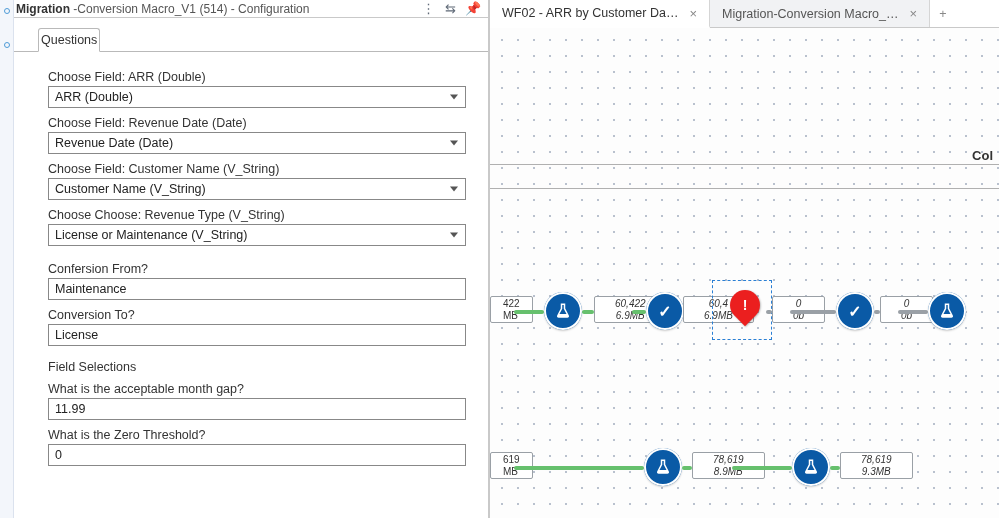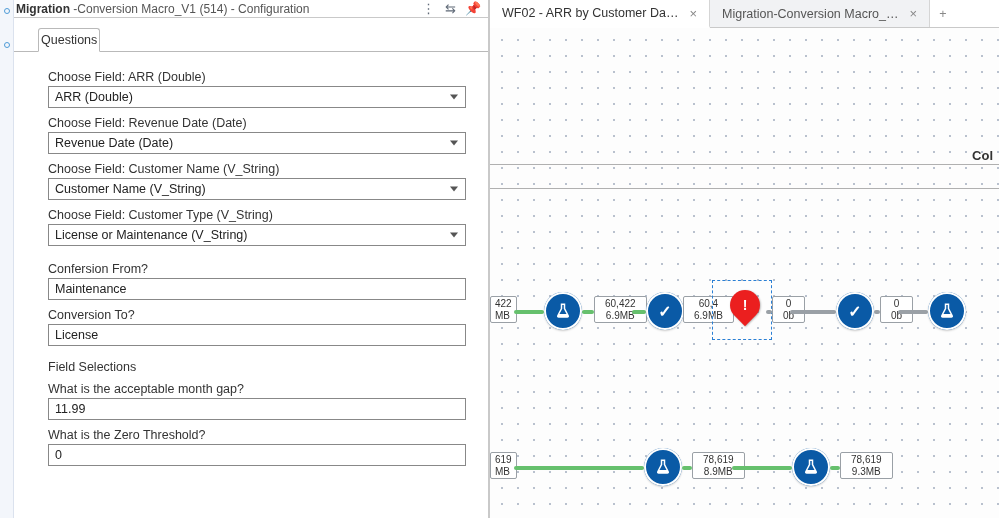--- a/index.html
+++ b/index.html
@@ -43,30 +43,30 @@
             background-image:radial-gradient(#b9c1ce 1px, transparent 1px);
             background-size:16px 16px; background-position:4px 4px; }
   .crop-title { position:absolute; right:6px; top:120px; font-size:13px; color:#333; font-weight:600; }
   .hline { position:absolute; left:0; right:0; height:1px; background:#b0b0b0; }
 
   
   .tool { position:absolute; width:38px; height:38px; border-radius:50%; background:#0a5aa6; display:flex; align-items:center; justify-content:center; color:#fff; box-shadow:inset 0 0 0 2px #fff, 0 1px 2px rgba(0,0,0,.2); }
   .tool.check::before { content:"✓"; font-weight:700; font-size:16px; }
   .tool.beaker svg { width:18px; height:18px; fill:#fff; }
 
-  .conn-box { position:absolute; background:#fff; border:1px solid #9aa0a6; border-radius:2px; font-size:10px; line-height:1.15; text-align:center; padding:1px 10px; color:#333; white-space:nowrap; }
+  .conn-box { position:absolute; background:#fff; border:1px solid #9aa0a6; border-radius:2px; font-size:10px; line-height:1.15; text-align:center; padding:1px 20px; color:#333; white-space:nowrap;font-style:italic; }
   .pipe { position:absolute; height:4px; background:#9aa0a6; border-radius:2px; }
   .pipe.a { background:#66c06d; }
   .pipe.b { background:#9aa0a6; }
 
   .sel-box { position:absolute; border:1px dashed #2a7fd4; pointer-events:none; }
   .err { position:absolute; width:30px; height:30px; background:#eb1f1f; border-radius:50% 50% 50% 0; transform:rotate(-45deg); box-shadow:0 1px 2px rgba(0,0,0,.3); }
   .err::after { content:"!"; position:absolute; inset:0; display:flex; align-items:center; justify-content:center; transform:rotate(45deg); color:#fff; font-weight:700; font-size:14px; }
 
-  .edge-box { position:absolute; left:0; background:#fff; border:1px solid #9aa0a6; border-radius:2px; font-size:10px; line-height:1.15; padding:1px 4px; color:#333; }
+  .edge-box { position:absolute; left:0; background:#fff; border:1px solid #9aa0a6; border-radius:2px; font-size:10px; line-height:1.15; padding:1px 12px; color:#333; }
 </style>
 </head>
 <body>
 
 <div class="root">
 
   <div class="left-panel" style="display:flex;flex-direction:row;">
     <div class="gutter">
       <div class="dot"></div>
       <div class="dot"></div>
@@ -91,21 +91,21 @@
       <div class="form">
         <div class="fld-label">Choose Field: ARR (Double)</div>
         <div class="select-wrap"><select class="select"><option>ARR (Double)</option></select></div>
 
         <div class="fld-label">Choose Field: Revenue Date (Date)</div>
         <div class="select-wrap"><select class="select"><option>Revenue Date (Date)</option></select></div>
 
         <div class="fld-label">Choose Field: Customer Name (V_String)</div>
         <div class="select-wrap"><select class="select"><option>Customer Name (V_String)</option></select></div>
 
-        <div class="fld-label">Choose Field: Customer Type (V_String)</div>
+        <div class="fld-label">Choose Choose: Revenue Type (V_String)</div>
         <div class="select-wrap"><select class="select"><option>License or Maintenance (V_String)</option></select></div>
 
         <div class="fld-label" style="margin-top:16px">Confersion From?</div>
         <input class="tinput" value="Maintenance" style="">
 
         <div class="fld-label">Conversion To?</div>
         <input class="tinput" value="License" style="">
 
         <div class="section-label">Field Selections</div>
 

